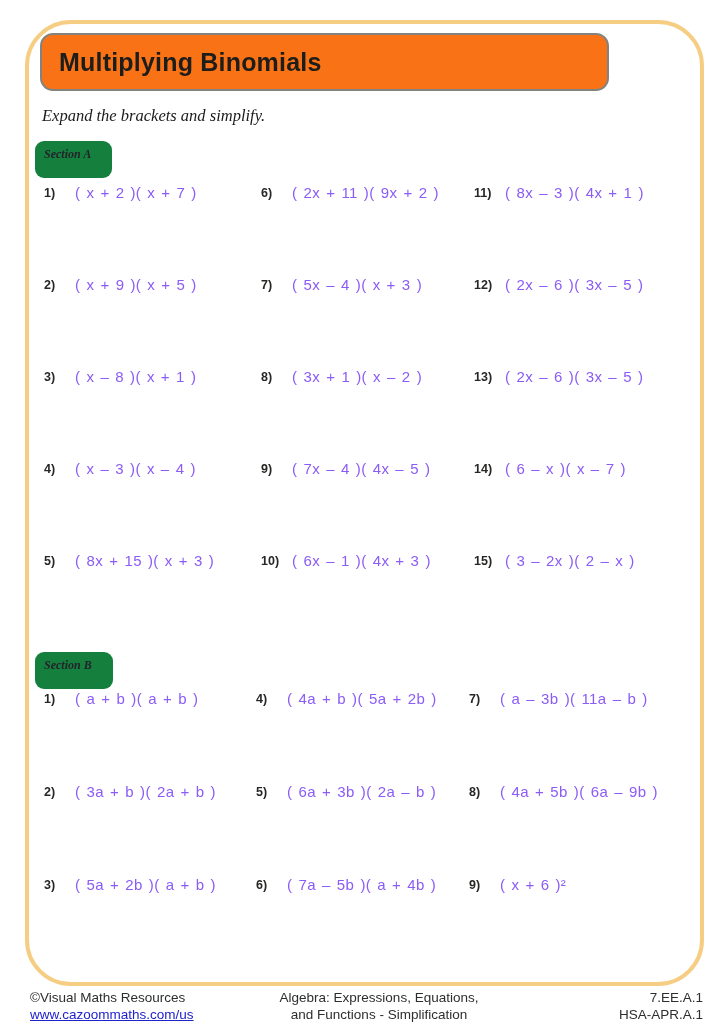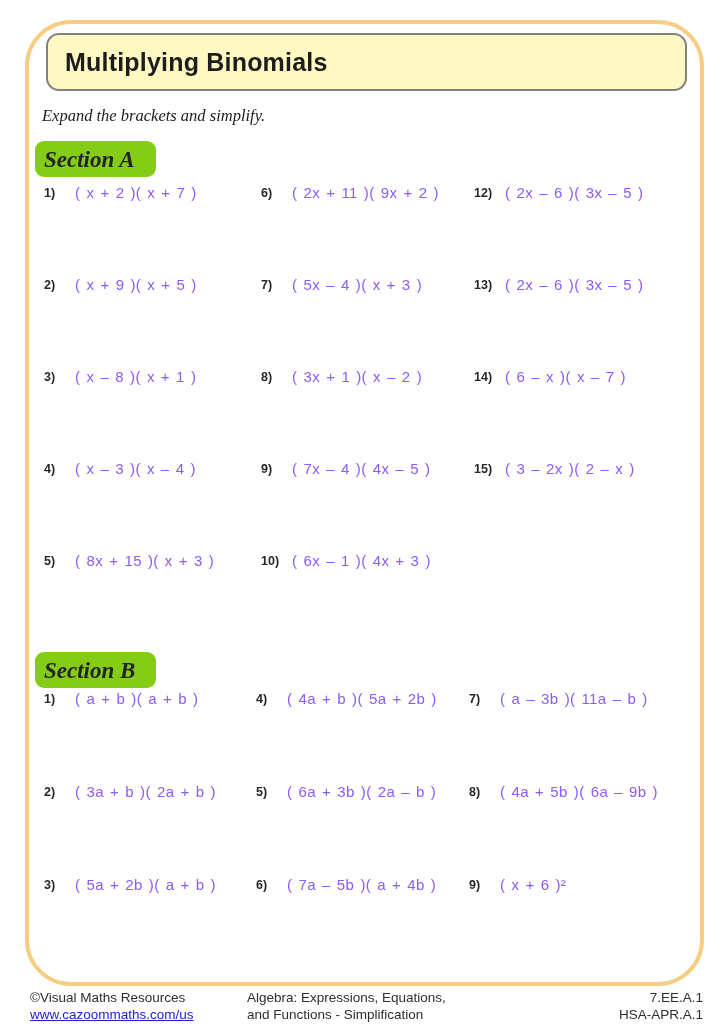--- a/index.html
+++ b/index.html
@@ -5,22 +5,22 @@
   * { margin:0; padding:0; box-sizing:border-box; }
   html,body { width:728px; height:1029px; background:#ffffff; position:relative;
               font-family:"Liberation Sans", sans-serif; }
 
   .page-border {
     position:absolute; left:25px; top:20px; width:679px; height:966px;
     border:4px solid #F6CE83; border-radius:46px;
   }
 
   .header-box {
-    position:absolute; left:46px; top:33px; width:641px; height:58px;
-    background:#fef9c3; border:2px solid #82827E; border-radius:13px;
+    position:absolute; left:40px; top:33px; width:569px; height:58px;
+    background:#f97316; border:2px solid #82827E; border-radius:13px;
   }
   .worksheet-title {
     position:absolute; left:17px; top:50%; transform:translateY(-50%);
     font-size:25px; font-weight:bold; color:#1D1D1B; letter-spacing:0.2px;
     white-space:nowrap;
   }
   .logo {
     position:absolute; right:14px; top:3px; width:62px; text-align:center;
   }
   .logo svg { display:block; margin:0 auto; }
@@ -29,44 +29,44 @@
     font-size:12.5px; color:#151515; margin-top:1px; letter-spacing:0.2px;
   }
 
   .instruction {
     position:absolute; left:42px; top:106px;
     font-family:Liberation Serif, serif; font-style:italic;
     font-size:16.5px; color:#1B1B1B;
   }
 
   .section-label {
-    position:absolute; left:35px; background:#84cc16; border-radius:9px;
-    padding:6px 21px 4px 9px;
+    position:absolute; left:35px; background:#15803d; border-radius:9px;
+    padding:6px 21px 16px 9px;
     font-family:"Liberation Serif", serif; font-weight:bold; font-style:italic;
-    font-size:23px; color:#23232B; white-space:nowrap;
+    font-size:12px; color:#23232B; white-space:nowrap;
   }
   .label-a { top:141px; }
   .label-b { top:652px; }
 
   .grid { position:absolute; left:44px; display:grid; grid-auto-flow:column; }
   .grid-a { top:184px; grid-template-rows:repeat(5, 92px); grid-template-columns:217px 213px auto; }
   .grid-b { top:690px; grid-template-rows:repeat(3, 93px); grid-template-columns:212px 213px auto; }
 
   .prob { display:flex; align-items:flex-start; }
   .pnum {
     flex:0 0 31px; width:31px; font-size:12.5px; font-weight:bold;
     color:#272725; padding-top:2px;
   }
   .pexpr {
     font-size:15px; font-weight:normal; color:#8b5cf6;
     letter-spacing:0.4px; word-spacing:1.5px; white-space:nowrap;
   }
 
   .footer-left  { position:absolute; left:30px;  top:989px; font-size:13.5px; line-height:17px; color:#2E2E2E; }
-  .footer-center{ position:absolute; left:247px; top:989px; width:264px; 
+  .footer-center{ position:absolute; left:247px; top:989px; width:264px; text-align:center;
                   font-size:13.5px; line-height:17px; color:#2E2E2E; }
   .footer-right { position:absolute; left:583px; top:989px; width:120px; text-align:right;
                   font-size:13.5px; line-height:17px; color:#2E2E2E; }
   .site-link { color:#2121CE; text-decoration:underline; cursor:pointer; }
 </style>
 </head>
 <body>
 
 <div class="page-border"></div>
 
@@ -113,20 +113,24 @@
     </div>
   <div class="prob">
       <span class="pnum">9)</span>
       <span class="pexpr">( 7x – 4 )( 4x – 5 )</span>
     </div>
   <div class="prob">
       <span class="pnum">10)</span>
       <span class="pexpr">( 6x – 1 )( 4x + 3 )</span>
     </div>
   <div class="prob">
+      <span class="pnum">11)</span>
+      <span class="pexpr">( 8x – 3 )( 4x + 1 )</span>
+    </div>
+  <div class="prob">
       <span class="pnum">12)</span>
       <span class="pexpr">( 2x – 6 )( 3x – 5 )</span>
     </div>
   <div class="prob">
       <span class="pnum">13)</span>
       <span class="pexpr">( 2x – 6 )( 3x – 5 )</span>
     </div>
   <div class="prob">
       <span class="pnum">14)</span>
       <span class="pexpr">( 6 – x )( x – 7 )</span>

